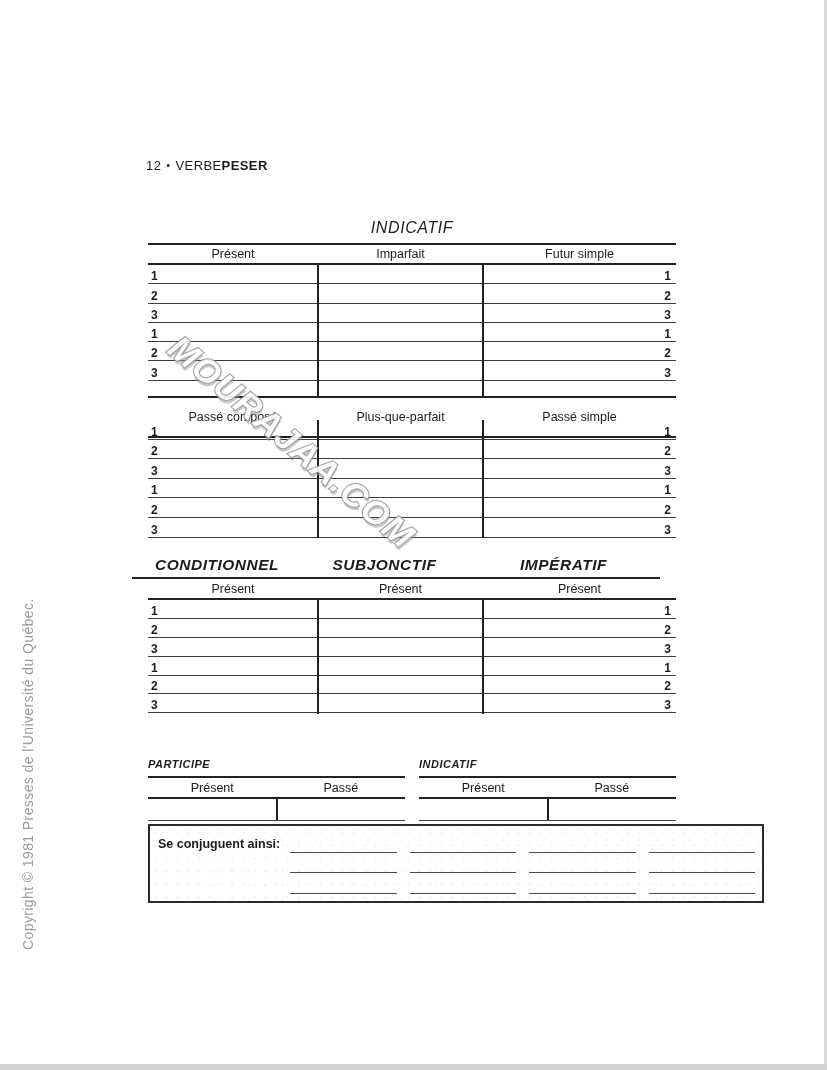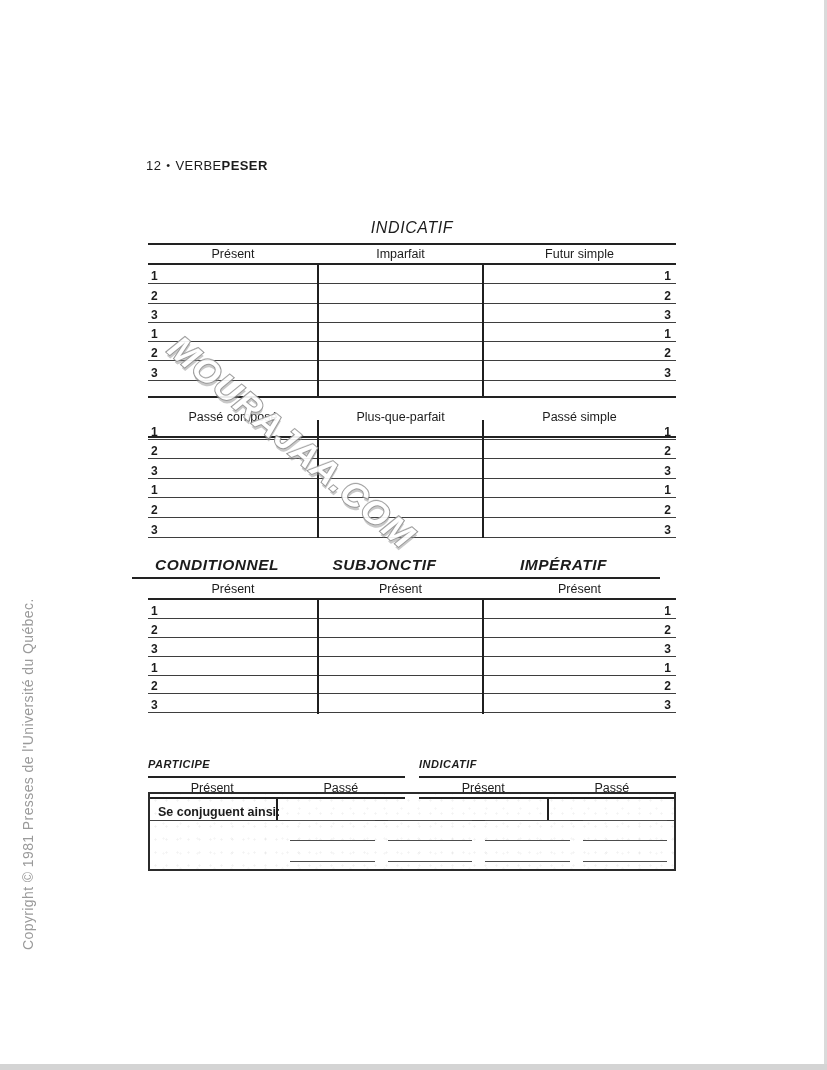--- a/index.html
+++ b/index.html
@@ -33,21 +33,21 @@
   .gridend{border-bottom:2px solid #222;}
   
   .mini{width:257px;}
   .mini .mtitle{height:20px;text-align:left;font-style:italic;font-weight:bold;font-size:11px;
         letter-spacing:.5px;border-bottom:2px solid #222;box-sizing:border-box;margin-top:20px;}
   .mini .mlabels{height:21px;display:flex;align-items:center;border-bottom:2px solid #222;box-sizing:border-box;}
   .mini .mlabels span{width:50%;text-align:center;font-size:12.5px;}
   .mini .mblank{height:22px;position:relative;border-bottom:1.5px solid #3e3e3e;box-sizing:border-box;}
   .mini .mdiv{position:absolute;left:128px;top:0;bottom:0;width:1.5px;background:#1f1f1f;}
   
-  .cbox{left:148px;top:792px;width:528px;height:79px;border:2px solid #2b2b2b;box-sizing:border-box;
+  .cbox{left:148px;top:824px;width:616px;height:79px;border:2px solid #2b2b2b;box-sizing:border-box;
     background-image:
       radial-gradient(circle, rgba(0,0,0,0.05) 0 .8px, transparent 1.4px),
       radial-gradient(circle, rgba(0,0,0,0.04) 0 .8px, transparent 1.4px);
     background-size:11px 13px,17px 15px;background-position:0 0,5px 7px;}
   .cbox .clabel{position:absolute;left:8px;top:11px;font-weight:bold;font-size:12.5px;white-space:nowrap;}
   .blanks{position:absolute;left:140px;right:7px;top:6px;display:grid;
           grid-template-columns:repeat(4,1fr);column-gap:13px;grid-auto-rows:20.5px;}
   .bline{border-bottom:1.6px solid #4c4c4c;}
   
   .wmark{

